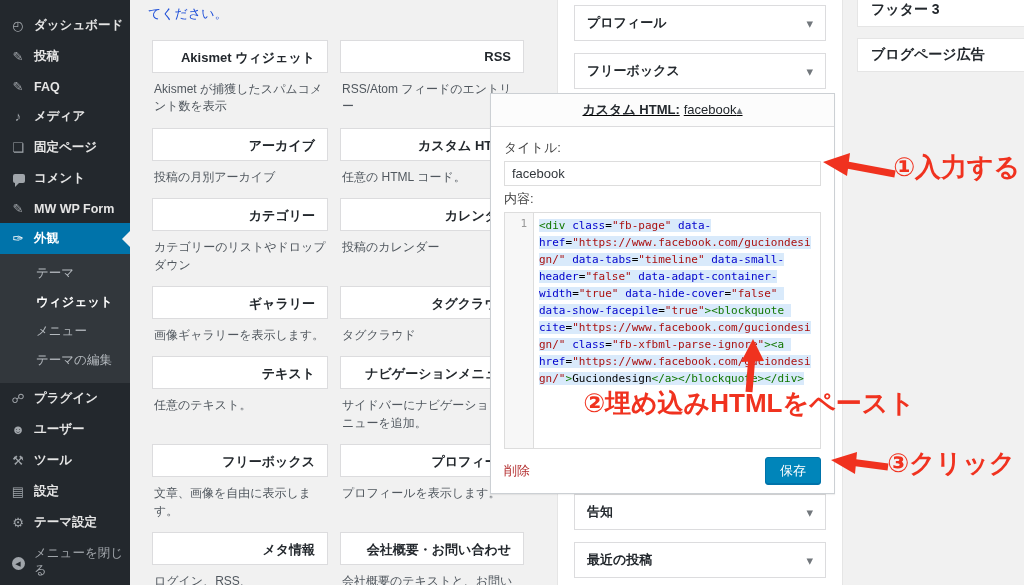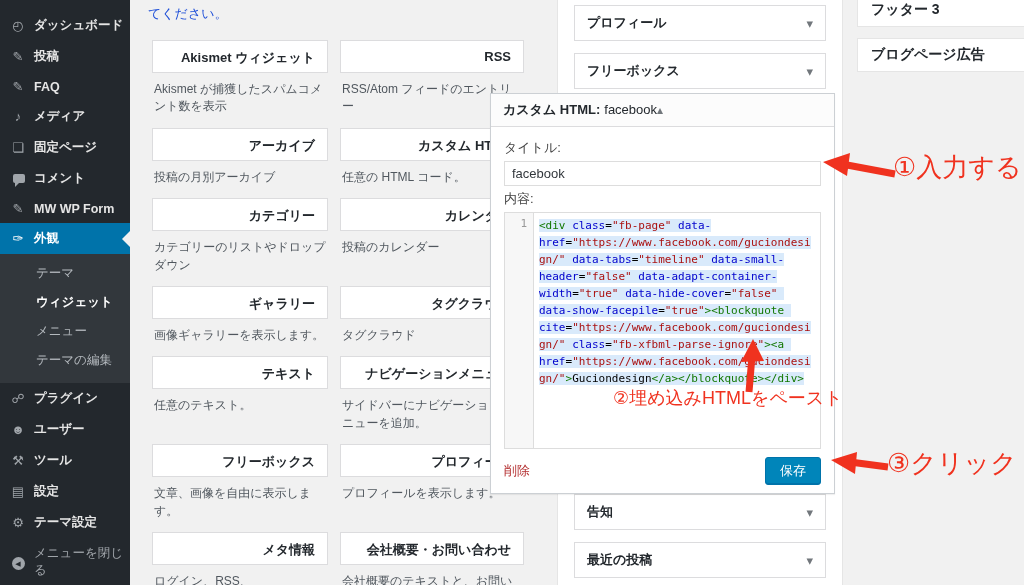--- a/index.html
+++ b/index.html
@@ -39,22 +39,22 @@
 
   
   .area-box{position:absolute;background:#fff;border:1px solid #e5e5e5;box-sizing:border-box;
     font-size:14px;font-weight:bold;color:#23282d;display:flex;align-items:center;padding-left:13px;cursor:pointer;}
   .area-footer3{left:857px;top:-8px;width:175px;height:35px;}
   .area-blogad{left:857px;top:38px;width:175px;height:34px;}
 
   
   .panel{position:absolute;left:490px;top:93px;width:345px;background:#fff;border:1px solid #ccd0d4;
     box-shadow:0 1px 1px rgba(0,0,0,.06);box-sizing:border-box;z-index:5;}
-  .panel-header{height:32px;border-bottom:1px solid #dcdcde;display:flex;align-items:center;justify-content:flex-start;
-    padding:0 12px;background:#fcfcfc;cursor:pointer;}
+  .panel-header{height:32px;border-bottom:1px solid #dcdcde;display:flex;align-items:center;justify-content:center;
+    padding:0 12px;background:#fcfcfc;cursor:pointer;text-decoration:underline;}
   .panel-title{font-size:13px;color:#23282d;}
   .panel-title .bold{font-weight:bold;}
   .panel-title .name{font-weight:400;margin-left:4px;}
   .panel-toggle{color:#72777c;font-size:12px;}
   .panel-body{padding:8px 13px 0;}
   .field-label{font-size:13px;color:#444;margin:4px 0 4px;}
   .title-input{width:100%;box-sizing:border-box;height:25px;border:1px solid #ddd;padding:0 7px;font-size:13px;color:#32373c;
     font-family:"Liberation Sans","DejaVu Sans",sans-serif;background:#fff;}
   .editor{display:flex;border:1px solid #ddd;height:235px;margin-top:2px;background:#fff;overflow:hidden;}
   .gutter{width:29px;min-width:29px;background:#f7f7f7;border-right:1px solid #ddd;text-align:right;
@@ -65,23 +65,23 @@
   .tok-tag{color:#117700;}
   .tok-attr{color:#0000cc;}
   .tok-str{color:#aa1111;}
   .tok-plain{color:#000;}
   .panel-footer{height:44px;display:flex;align-items:center;justify-content:space-between;padding:0 13px;}
   .delete-link{color:#b32d2e;font-size:13px;text-decoration:none;cursor:pointer;}
   .save-btn{background:#0085ba;border:1px solid #0073aa;box-shadow:inset 0 -1px 0 #0073aa;color:#fff;font-size:13px;
     border-radius:3px;padding:4px 14px;cursor:pointer;font-family:"Liberation Sans","DejaVu Sans",sans-serif;}
 
   
-  .anno{position:absolute;color:#f0321f;font-weight:normal;z-index:10;white-space:nowrap;}
+  .anno{position:absolute;color:#f0321f;font-weight:bold;z-index:10;white-space:nowrap;}
   .anno-1{left:893px;top:150px;font-size:26px;}
-  .anno-2{left:613px;top:386px;font-size:18px;}
+  .anno-2{left:583px;top:386px;font-size:26px;}
   .anno-3{left:887px;top:446px;font-size:26px;}
   .arrows{position:absolute;left:0;top:0;width:1024px;height:585px;z-index:9;pointer-events:none;}
 </style>
 </head>
 <body>
 
 <div class="stage">
 
   <div class="adminmenu">
     <div class="menu-item">

